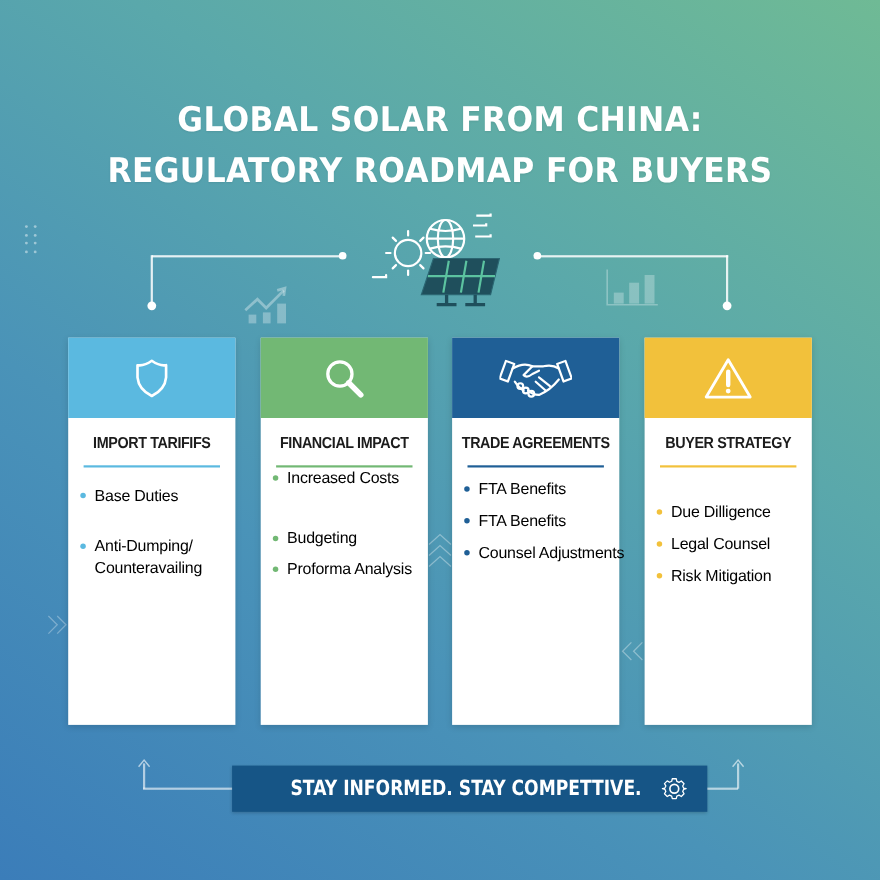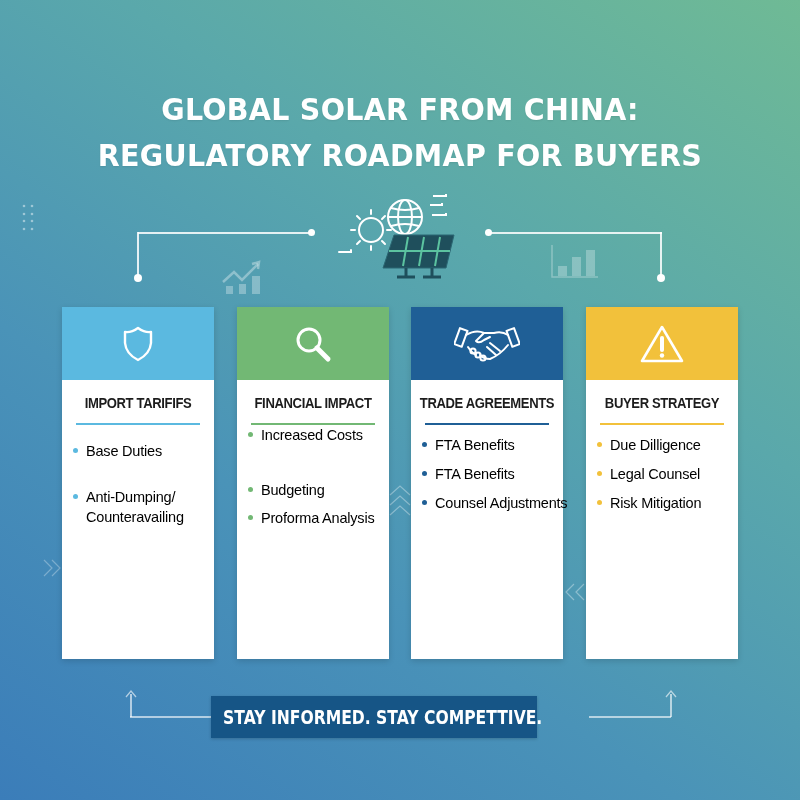--- a/index.html
+++ b/index.html
@@ -38,21 +38,21 @@
   .items { list-style: none; padding: 0 6px 0 10px; }
   .item {
     position: relative; padding-left: 14px; font-size: 14.5px; color: #000000;
     line-height: 20px; letter-spacing: -0.2px;
     font-family: "Liberation Sans", sans-serif;
   }
   .bullet {
     position: absolute; left: 1px; top: 7px; width: 5px; height: 5px; border-radius: 50%;
   }
   .banner {
-    position: absolute; left: 211px; top: 696px; width: 326px; height: 42px;
+    position: absolute; left: 211px; top: 696px; width: 432px; height: 42px;
     background: #165586; display: flex; align-items: center; justify-content: center;
     box-shadow: 0 1px 3px rgba(0,0,0,0.2);
   }
   .banner-text {
     color: #ffffff; font-weight: bold; font-size: 19px; letter-spacing: 0px;
     font-family: "DejaVu Sans", sans-serif;
     transform: scaleX(0.82); white-space: nowrap; margin-right: -20px;
   }
 </style>
 </head>
@@ -223,21 +223,21 @@
 <div class="card" style="left:586px">
   <div class="card-head" style="background:#f2c13b">
     <svg width="46" height="40">
       <path d="M23 3 L43 37 L3 37 Z" fill="none" stroke="#ffffff" stroke-width="2.6" stroke-linejoin="round"></path>
       <line x1="23" y1="14" x2="23" y2="26" stroke="#ffffff" stroke-width="4" stroke-linecap="round"></line>
       <circle cx="23" cy="31.5" r="2.2" fill="#ffffff"></circle>
     </svg>
   </div>
   <div class="card-title">BUYER STRATEGY</div>
   <div class="card-rule" style="background:#f2c13b;margin-top:12px"></div>
-  <ul class="items" style="margin-top:10px">
+  <ul class="items" style="margin-top:31px">
     <li class="item"><span class="bullet" style="background:#f2c13b"></span><span>Due Dilligence</span></li>
     <li class="item" style="margin-top:9px"><span class="bullet" style="background:#f2c13b"></span><span>Legal Counsel</span></li>
     <li class="item" style="margin-top:9px"><span class="bullet" style="background:#f2c13b"></span><span>Risk Mitigation</span></li>
   </ul>
 </div>
 
 <div class="line" style="left:130px;top:716px;width:82px;height:1.5px;background:rgba(255,255,255,0.6)"></div>
 <div class="line" style="left:130px;top:694px;width:1.5px;height:23px;background:rgba(255,255,255,0.6)"></div>
 <svg class="abs" style="left:125px;top:690px" width="12" height="8">
   <polyline points="1,7 6,1 11,7" fill="none" stroke="rgba(255,255,255,0.6)" stroke-width="1.3"></polyline>

